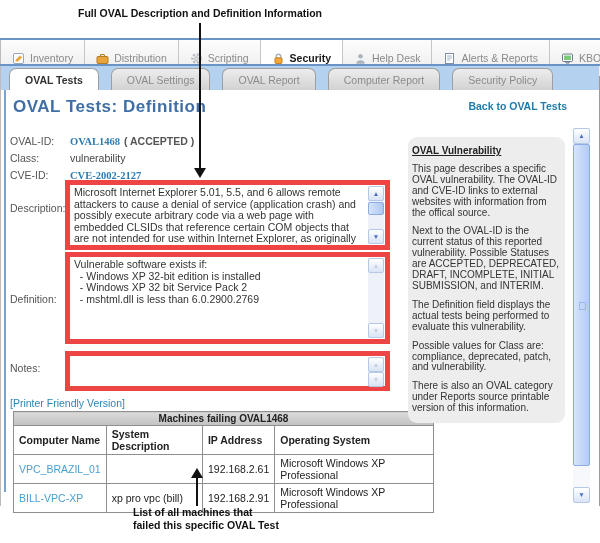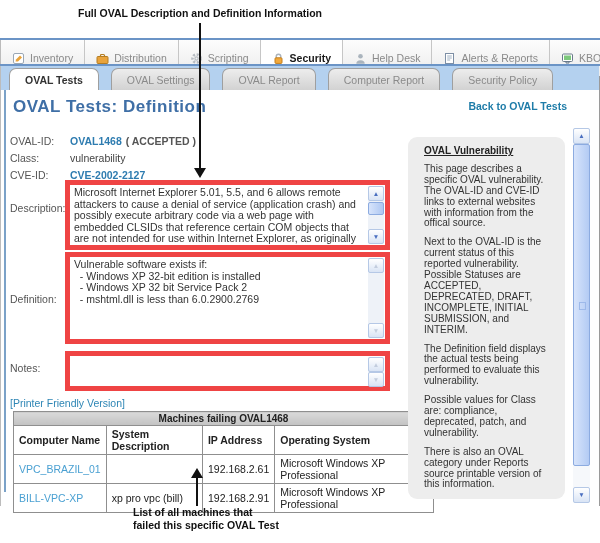--- a/index.html
+++ b/index.html
@@ -36,21 +36,21 @@
   .content{position:absolute;left:1px;top:90px;width:598px;height:416px;background:#fff;}
   .content-leftrule{position:absolute;left:4px;top:90px;width:2px;height:402px;background:#7ba2c8;}
 
   .page-title{position:absolute;left:13px;top:97px;font-size:17px;font-weight:bold;
               color:#3f6fa6;letter-spacing:.5px;}
   .back-link{position:absolute;top:100px;right:33px;font-size:10.5px;font-weight:bold;
              color:#1e7ca8;cursor:pointer;}
 
   .f-label{position:absolute;left:10px;font-size:10.5px;color:#555;}
   .f-value{position:absolute;left:70px;font-size:10.5px;color:#444;}
-  .lnk{color:#2e7cb0;font-weight:bold;cursor:pointer;}
+  .lnk{color:#2e7cb0;font-weight:bold;cursor:pointer;font-family:Liberation Serif, serif;}
   .status{color:#555;font-weight:bold;margin-left:4px;}
 
   
   .xbox{position:absolute;left:65px;width:325px;border:5px solid #ef4444;background:#fff;}
   .xbox .field-text{position:absolute;left:0;top:0;right:17px;bottom:0;padding:2px 4px;
         font-size:10.5px;line-height:11.5px;color:#333;white-space:pre-wrap;overflow:hidden;}
   .xpsb{position:absolute;top:1px;right:1px;bottom:1px;width:16px;display:flex;
         flex-direction:column;background:#eef2f8;}
   .sb-btn{height:15px;background:linear-gradient(#ffffff,#d9e4f5);border:1px solid #b5c8e6;
           border-radius:2px;font-size:6.5px;line-height:13px;text-align:center;color:#4a6fc0;
@@ -72,21 +72,21 @@
   .mtable td,.mtable th{border:1px solid #8f8f8f;padding:2px 5px;text-align:left;}
   .mtable .t-title td{background:linear-gradient(#dadada,#c2c2c2);font-weight:bold;
           text-align:center;font-size:10px;padding:1px;}
   .mtable th{font-weight:bold;background:#fff;}
   .mtable{border:1px solid #6e6e6e;}
   .mtable .c-link{color:#4aa0d2;cursor:pointer;}
   .col-cn{width:82px;} .col-sd{width:100px;} .col-ip{width:68px;} .col-os{width:171px;}
 
   
   .help{position:absolute;left:408px;top:137px;width:157px;background:#ededed;
-        border-radius:9px;padding:9px 16px;font-size:10px;line-height:10.9px;color:#333;}
+        border-radius:9px;padding:9px 4px;font-size:10px;line-height:10.9px;color:#333;}
   .help h4{margin:0 0 7px 0;font-size:10px;text-decoration:underline;color:#222;}
   .help p{margin:0 0 8px 0;}
   .help p:last-child{margin-bottom:0;}
 
   
   .mainsb{position:absolute;left:573px;top:128px;width:17px;height:375px;display:flex;
           flex-direction:column;background:#f6f8fb;}
   .mainsb .sb-btn{height:16px;line-height:14px;}
   .main-thumb{height:322px;background:linear-gradient(90deg,#d7e4fb,#b3cbf4);
               border:1px solid #8cabe0;border-radius:2px;position:relative;cursor:pointer;}

